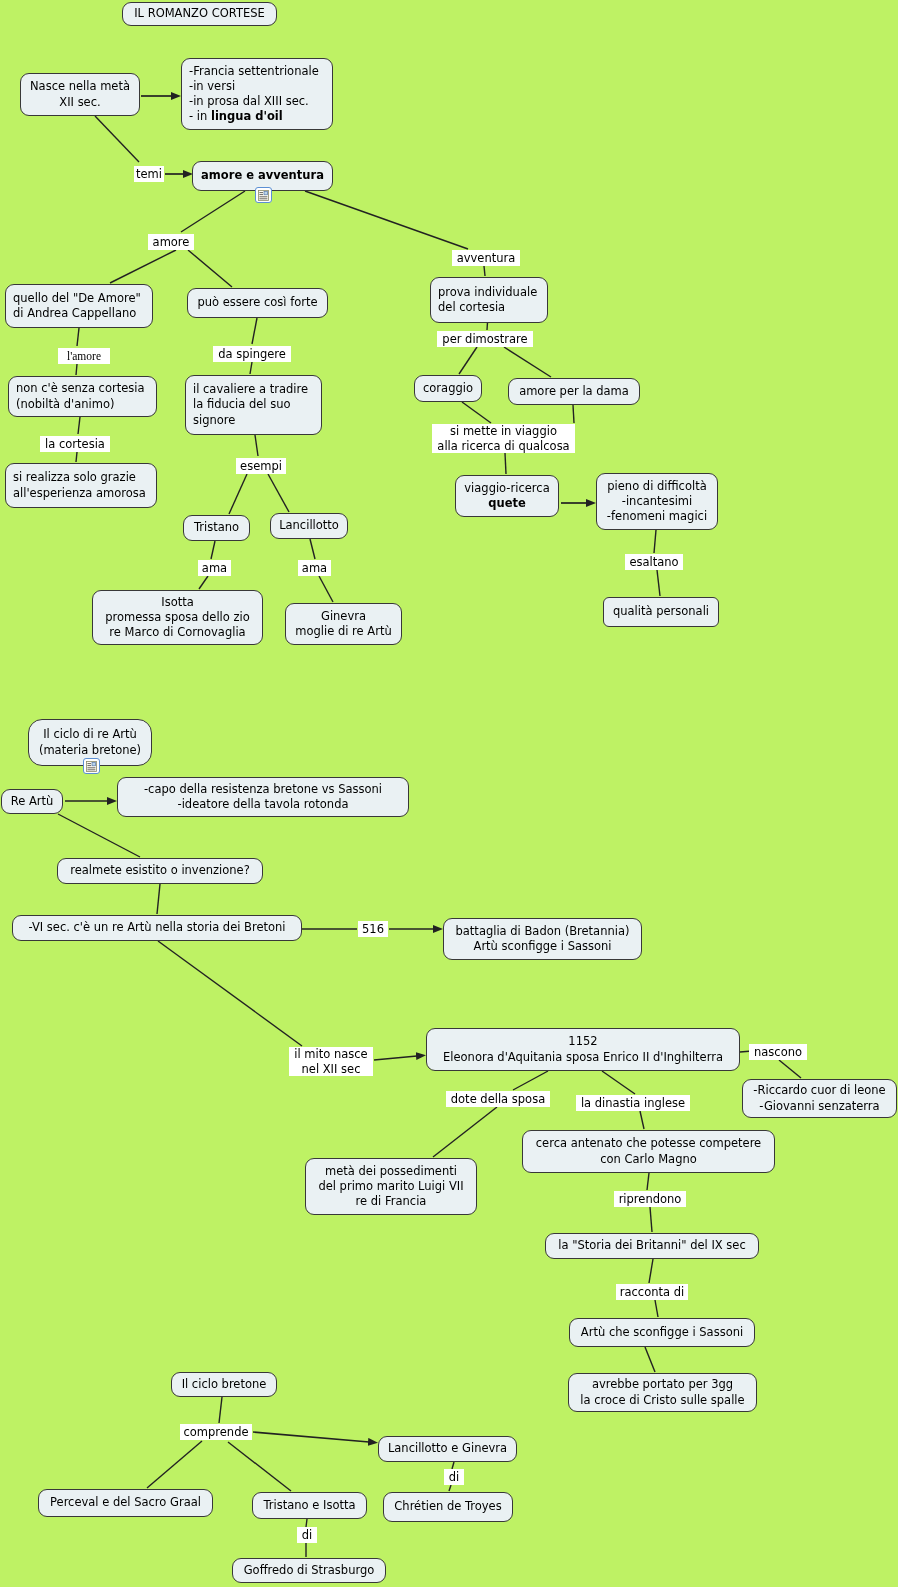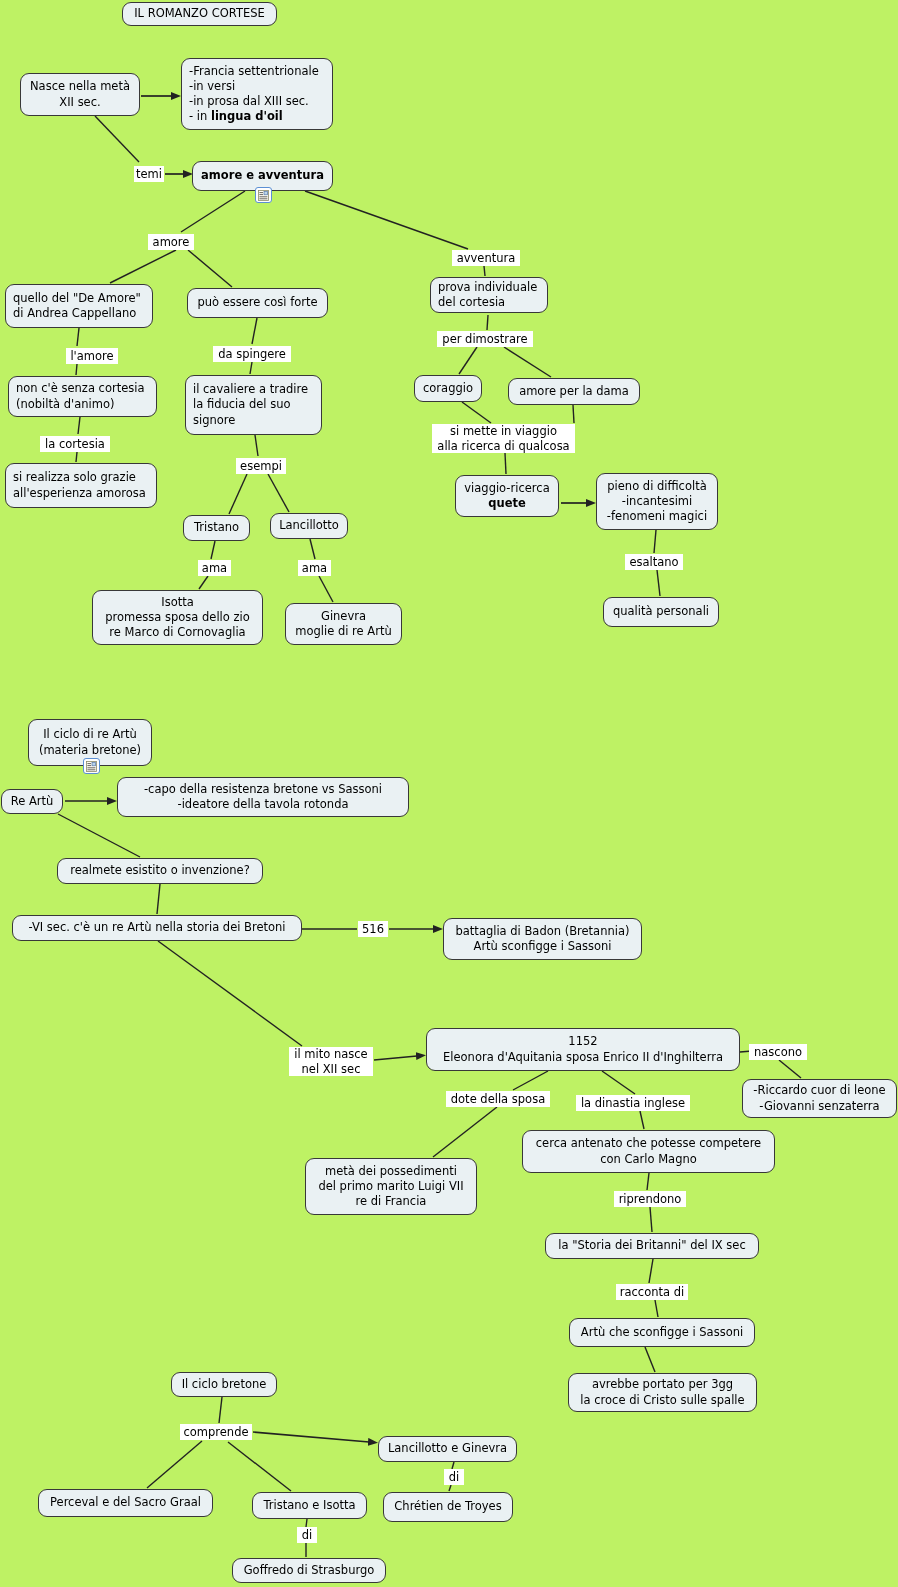--- a/index.html
+++ b/index.html
@@ -146,43 +146,43 @@
     </div>
     <div class="box center" style="left: 92px; top: 590px; width: 171px; height: 55px;">
       <div><span>Isotta</span></div>
       <div><span>promessa sposa dello zio</span></div>
       <div><span>re Marco di Cornovaglia</span></div>
     </div>
     <div class="box center" style="left: 285px; top: 603px; width: 117px; height: 42px;">
       <div><span>Ginevra</span></div>
       <div><span>moglie di re Artù</span></div>
     </div>
-    <div class="box left" style="left: 430px; top: 277px; width: 118px; height: 36px;">
+    <div class="box left" style="left: 430px; top: 277px; width: 118px; height: 46px;">
       <div><span>prova individuale</span></div>
       <div><span>del cortesia</span></div>
     </div>
     <div class="box center" style="left: 414px; top: 375px; width: 68px; height: 27px;">
       <div><span>coraggio</span></div>
     </div>
     <div class="box center" style="left: 508px; top: 378px; width: 132px; height: 27px;">
       <div><span>amore per la dama</span></div>
     </div>
     <div class="box center" style="left: 455px; top: 475px; width: 104px; height: 42px;">
       <div><span>viaggio-ricerca</span></div>
       <div><span class="b">quete</span></div>
     </div>
     <div class="box center" style="left: 596px; top: 473px; width: 122px; height: 57px;">
       <div><span>pieno di difficoltà</span></div>
       <div><span>-incantesimi</span></div>
       <div><span>-fenomeni magici</span></div>
     </div>
-    <div class="box center" style="left: 603px; top: 597px; width: 116px; height: 30px;">
+    <div class="box center" style="left: 603px; top: 597px; width: 116px; height: 30px; border-radius: 6px;">
       <div><span>qualità personali</span></div>
     </div>
-    <div class="box center" style="left: 28px; top: 719px; width: 124px; height: 47px;">
+    <div class="box center" style="left: 28px; top: 719px; width: 124px; height: 47px; border-radius: 14px;">
       <div><span>Il ciclo di re Artù</span></div>
       <div><span>(materia bretone)</span></div>
     </div>
     <div class="box center" style="left: 1px; top: 789px; width: 62px; height: 25px;">
       <div><span>Re Artù</span></div>
     </div>
     <div class="box center" style="left: 117px; top: 777px; width: 292px; height: 40px;">
       <div><span>-capo della resistenza bretone vs Sassoni</span></div>
       <div><span>-ideatore della tavola rotonda</span></div>
     </div>
@@ -243,21 +243,21 @@
     </div>
     <div class="lbl center" style="left: 134px; top: 166px; width: 30px; min-height: 16px;">
       <div><span>temi</span></div>
     </div>
     <div class="lbl center" style="left: 148px; top: 234px; width: 46px; min-height: 16px;">
       <div><span>amore</span></div>
     </div>
     <div class="lbl center" style="left: 452px; top: 250px; width: 68px; min-height: 16px;">
       <div><span>avventura</span></div>
     </div>
-    <div class="lbl center" style="left: 66px; top: 348px; width: 52px; min-height: 16px;">
+    <div class="lbl center" style="left: 58px; top: 348px; width: 52px; min-height: 16px; font-family: Liberation Serif, serif;">
       <div><span>l'amore</span></div>
     </div>
     <div class="lbl center" style="left: 40px; top: 436px; width: 70px; min-height: 16px;">
       <div><span>la cortesia</span></div>
     </div>
     <div class="lbl center" style="left: 213px; top: 346px; width: 78px; min-height: 16px;">
       <div><span>da spingere</span></div>
     </div>
     <div class="lbl center" style="left: 236px; top: 458px; width: 50px; min-height: 16px;">
       <div><span>esempi</span></div>

